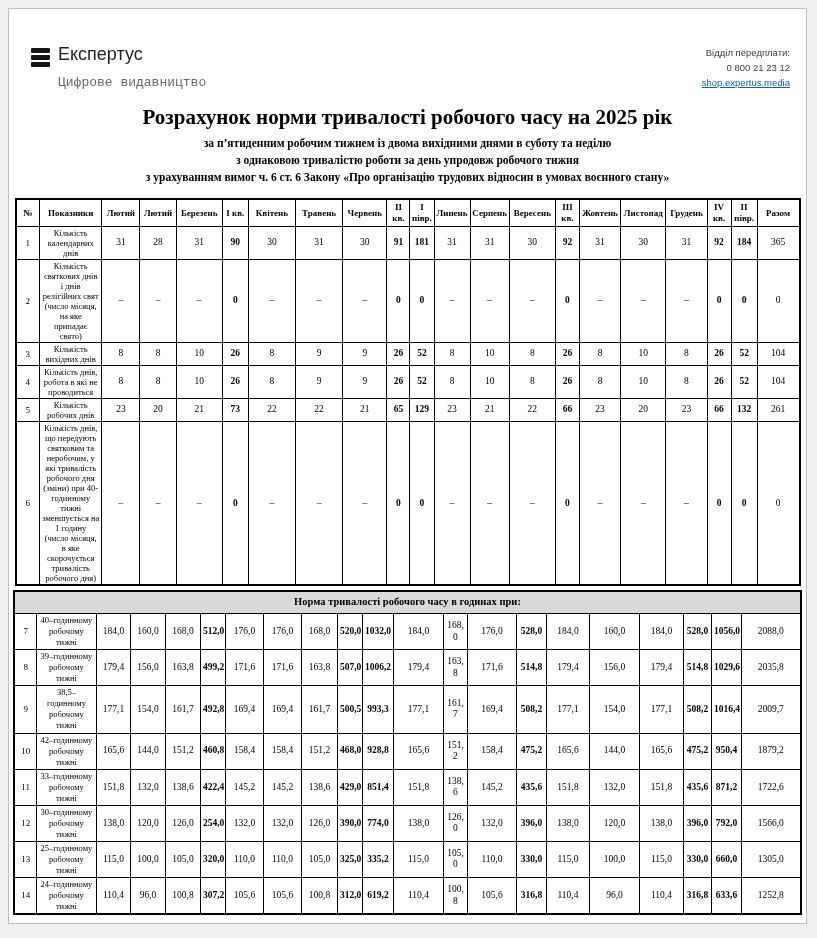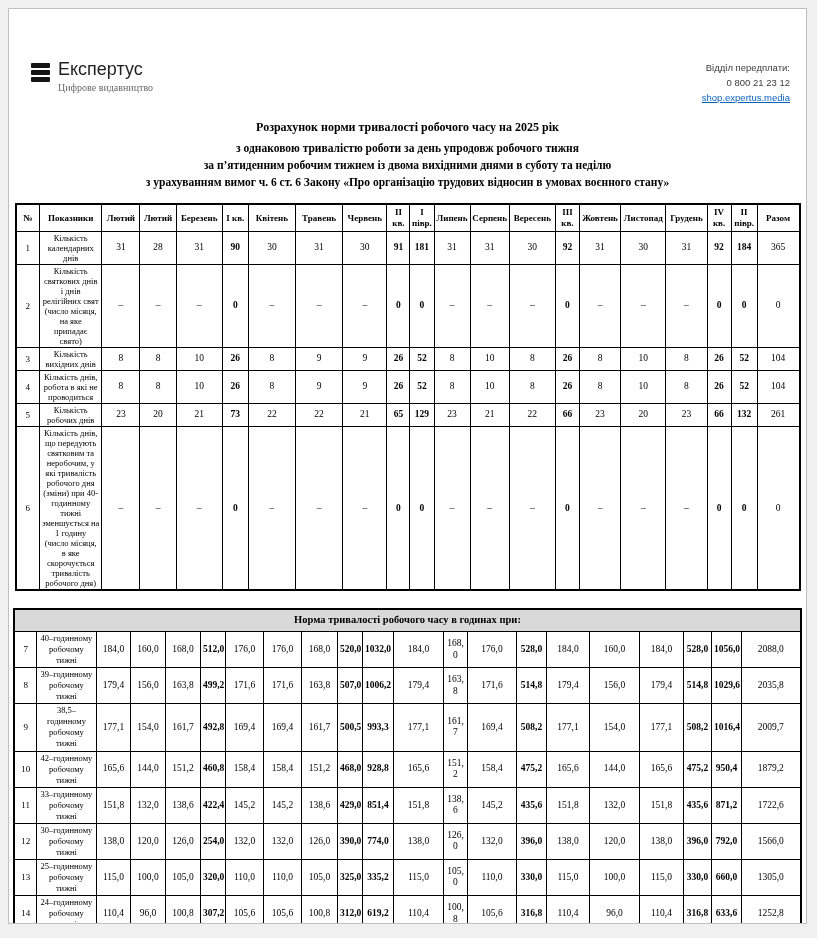--- a/index.html
+++ b/index.html
@@ -3,48 +3,48 @@
 <meta charset="utf-8">
 <style>
   html,body{margin:0;padding:0;}
   .canvas{position:relative;width:817px;height:938px;background:#f0f0f1;overflow:hidden;
           font-family:"Liberation Serif",serif;color:#000;}
   .page{position:absolute;left:8px;top:8px;width:799px;height:916px;background:#ffffff;
         border:1px solid #bfbfbf;box-sizing:border-box;overflow:hidden;}
 
   
   .hdr{display:flex;justify-content:space-between;align-items:flex-start;
-       padding:51px 16px 0 22px;}
+       padding:36px 16px 0 22px;}
   .logo{display:flex;gap:8px;align-items:flex-start;}
   .logo-icon{width:19px;height:19px;display:flex;flex-direction:column;
              justify-content:space-between;margin-top:3px;}
   .logo-icon .bar{height:4.6px;background:#151515;border-radius:1px;}
   .logo-name{font-family:"Liberation Sans",sans-serif;font-size:18px;color:#1f1f1f;line-height:1.1;}
-  .logo-tag{font-family:Liberation Serif, serif;font-size:10px;color:#6a6a6a;margin-top:2px;}
+  .logo-tag{font-family:Liberation Mono, monospace;font-size:13px;color:#6a6a6a;margin-top:10px;}
   .contact{text-align:right;font-family:"Liberation Sans",sans-serif;font-size:9.5px;
            color:#3d3d3d;line-height:1.6;}
   .contact a{color:#0a63c2;text-decoration:underline;}
 
   
   .titles{text-align:center;margin-top:14px;font-weight:bold;}
-  .t-main{font-size:12px;margin-bottom:5px;}
+  .t-main{font-size:21px;margin-bottom:5px;}
   .t-sub{font-size:11.5px;line-height:1.5;}
 
   
   table{border-collapse:collapse;table-layout:fixed;width:786px;margin:12px auto 0;
         border:2px solid #000;}
   th,td{border:1px solid #000;text-align:center;vertical-align:middle;
         padding:1px 2px;font-size:9.5px;line-height:1.2;overflow:hidden;}
   th{font-size:9px;font-weight:bold;padding:2px 1px;}
   td.lbl{text-align:center;vertical-align:top;font-size:8.5px;line-height:1.18;padding:1px 2px;}
   td.numc{font-size:9px;}
   td.b{font-weight:bold;}
   td.brk{word-break:break-all;padding:1px 1px;}
   tr.band td{background:#d9d9d9;font-weight:bold;font-size:10.5px;padding:4px 2px;}
-  #t2{margin-top:17px;}
+  #t2{margin-top:4px;}
   #t2 td.lbl{line-height:1.3;vertical-align:middle;}
 </style>
 </head>
 <body>
 
 <div class="canvas">
   <div class="page">
 
     <div class="hdr">
       <div class="logo">
@@ -60,22 +60,22 @@
       </div>
       <div class="contact">
         <div>Відділ передплати:</div>
         <div>0 800 21 23 12</div>
         <div><a href="#">shop.expertus.media</a></div>
       </div>
     </div>
 
     <div class="titles">
       <div class="t-main">Розрахунок норми тривалості робочого часу на 2025 рік</div>
+      <div class="t-sub">за п’ятиденним робочим тижнем із двома вихідними днями в суботу та неділю</div>
       <div class="t-sub">з однаковою тривалістю роботи за день упродовж робочого тижня</div>
-      <div class="t-sub">за п’ятиденним робочим тижнем із двома вихідними днями в суботу та неділю</div>
       <div class="t-sub">з урахуванням вимог ч. 6 ст. 6 Закону «Про організацію трудових відносин в умовах воєнного стану»</div>
     </div>
 
     <table id="t1">
         <colgroup>
           <col style="width: 24px;">
           <col style="width: 62px;">
           <col style="width: 38px;">
           <col style="width: 36px;">
           <col style="width: 46px;">

